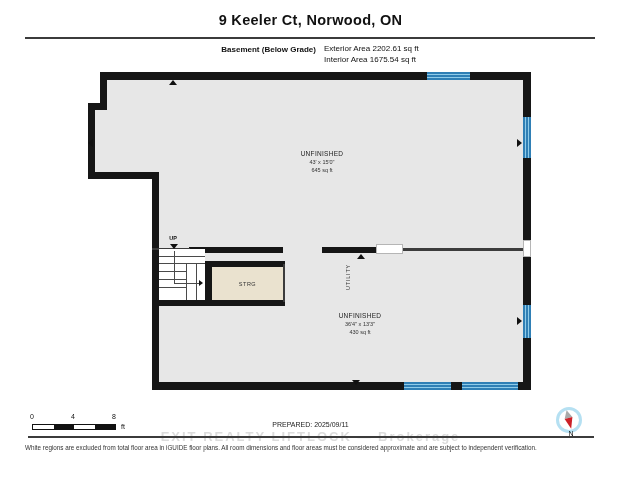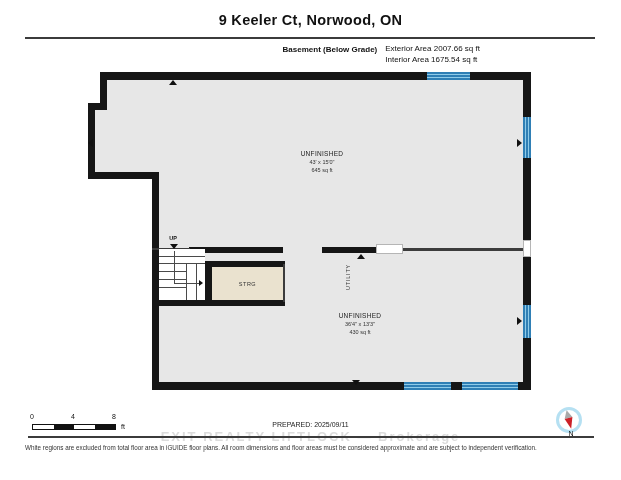--- a/index.html
+++ b/index.html
@@ -4,21 +4,21 @@
 <style>
   * { margin:0; padding:0; box-sizing:border-box; }
   html,body { background:#ffffff; }
   body { font-family:"Liberation Sans", sans-serif; color:#111; }
   .canvas { position:relative; width:621px; height:480px; background:#fff; overflow:hidden; }
 
   
   .title { position:absolute; top:12px; left:0; width:621px; text-align:center;
            font-size:14.5px; font-weight:bold; letter-spacing:0.3px; }
   .title-divider { position:absolute; top:37px; left:25px; width:570px; height:2px; background:#3b3b3b; }
-  .floor-info { position:absolute; top:44px; left:160px; width:320px; display:flex; justify-content:flex-end; gap:8px; }
+  .floor-info { position:absolute; top:44px; left:160px; width:320px; display:flex; justify-content:center; gap:8px; }
   .floor-label { font-size:8px; font-weight:bold; padding-top:1px; }
   .area-col { display:flex; flex-direction:column; gap:2px; }
   .area-line { font-size:8px; }
 
   
   .wall { position:absolute; background:#161616; }
   .floor { position:absolute; background:#e7e7e7; }
   .thinline { position:absolute; background:#3c3c3c; }
   .stair-line { position:absolute; background:#4a4a4a; }
   .white-box { position:absolute; background:#ffffff; border:1px solid #b5b5b5; }
@@ -69,21 +69,21 @@
 </head>
 <body>
 
 <div class="canvas">
 
   <div class="title">9 Keeler Ct, Norwood, ON</div>
   <div class="title-divider"></div>
   <div class="floor-info">
     <div class="floor-label">Basement (Below Grade)</div>
     <div class="area-col">
-      <div class="area-line">Exterior Area 2007.66 sq ft</div>
+      <div class="area-line">Exterior Area 2202.61 sq ft</div>
       <div class="area-line">Interior Area 1675.54 sq ft</div>
     </div>
   </div>
 
   <div class="floor" style="left:104px; top:78px; width:421px; height:100px;"></div>
   <div class="floor" style="left:93px; top:108px; width:15px; height:70px;"></div>
   <div class="floor" style="left:157px; top:178px; width:368px; height:206px;"></div>
 
   <div class="wall" style="left:100px; top:72px; width:431px; height:8px;"></div>
   <div class="wall" style="left:100px; top:72px; width:7px; height:38px;"></div>

